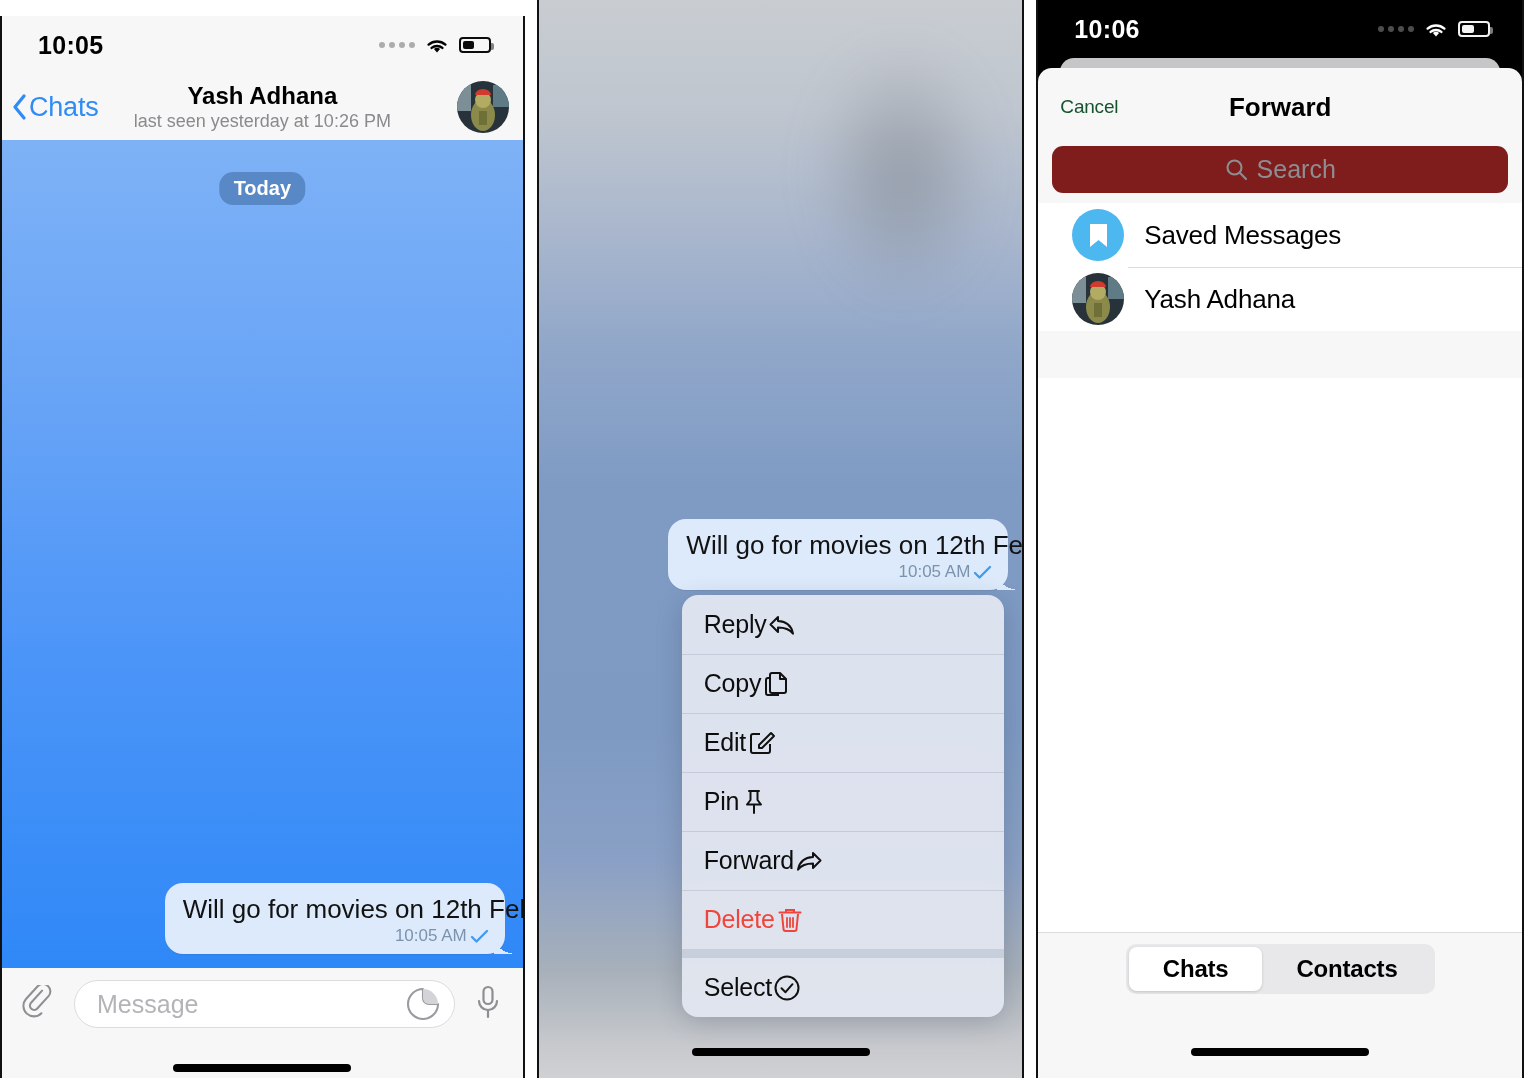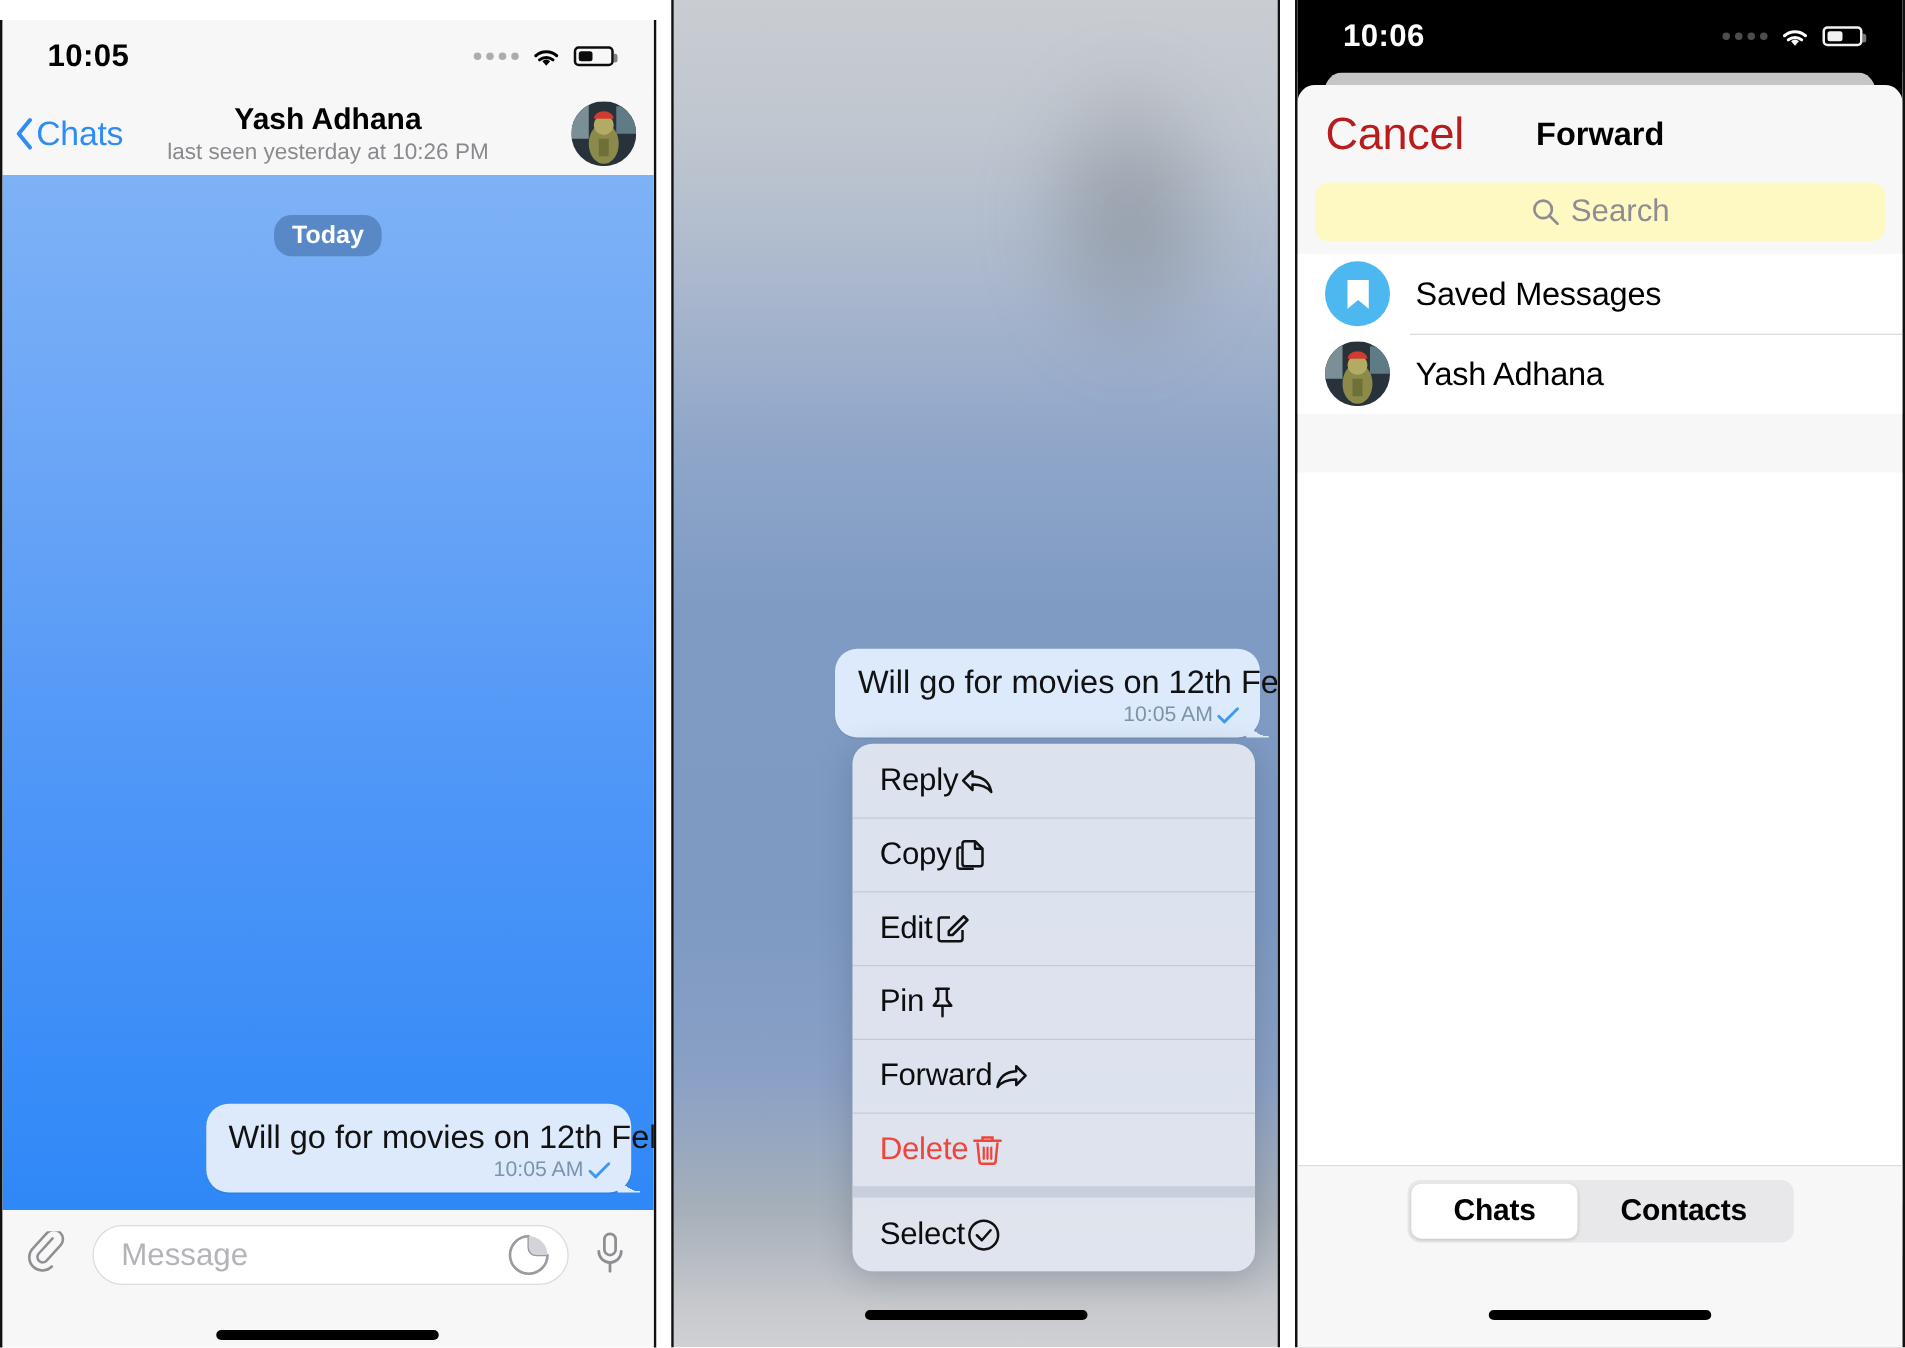--- a/index.html
+++ b/index.html
@@ -133,31 +133,31 @@
   .p3-bg { position: absolute; inset: 0; background: #000; }
   .sheet-behind {
     position: absolute; left: 22px; right: 22px; top: 58px; height: 60px;
     background: #c6c6c8; border-radius: 14px 14px 0 0;
   }
   .sheet {
     position: absolute; left: 0; right: 0; top: 68px; bottom: 0;
     background: #f7f7f7; border-radius: 14px 14px 0 0; overflow: hidden;
   }
   .sheet-nav { height: 78px; display: flex; align-items: center; position: relative; padding: 0 22px; }
-  .sheet-cancel { font-size: 36px; color: #b91c1c; letter-spacing: -.2px; }
+  .sheet-cancel { font-size: 19px; color: #14532d; letter-spacing: -.2px; }
   .sheet-title { position: absolute; left:0; right:0; text-align:center; font-size: 26px; font-weight: bold; color:#000; }
   .search-wrap { padding: 0 14px 10px 14px; }
   .search-bar {
-    height: 47px; background: #fef9c3; border-radius: 11px;
+    height: 47px; background: #7f1d1d; border-radius: 11px;
     display: flex; align-items: center; justify-content: center; gap: 9px;
   }
   .search-icon { width: 23px; height: 23px; display:block; }
   .search-ph { font-size: 25px; color: #8d8d92; }
   .list { background: #fff; }
-  .list-row { height: 64px; display: flex; align-items: center; padding-left: 22px; position: relative; }
+  .list-row { height: 64px; display: flex; align-items: center; padding-left: 34px; position: relative; }
   .list-row + .list-row::before {
     content:""; position:absolute; left: 90px; right: 0; top: 0; height: 1px; background: #dcdcdf;
   }
   .row-avatar { width: 52px; height: 52px; border-radius: 50%; flex: none; overflow: hidden; }
   .row-avatar.saved { background: #4cb8ef; display:flex; align-items:center; justify-content:center; }
   .bookmark { width: 23px; height: 27px; display:block; }
   .row-label { font-size: 26px; color: #000; margin-left: 20px; letter-spacing: -.2px; }
   .list-filler { background: #fff; position: absolute; left: 0; right: 0; top: 310px; bottom: 116px; }
   .segbar { position: absolute; left: 0; right: 0; bottom: 74px; height: 72px;
             background: #f7f7f7; border-top: 1px solid #dcdcdf;

